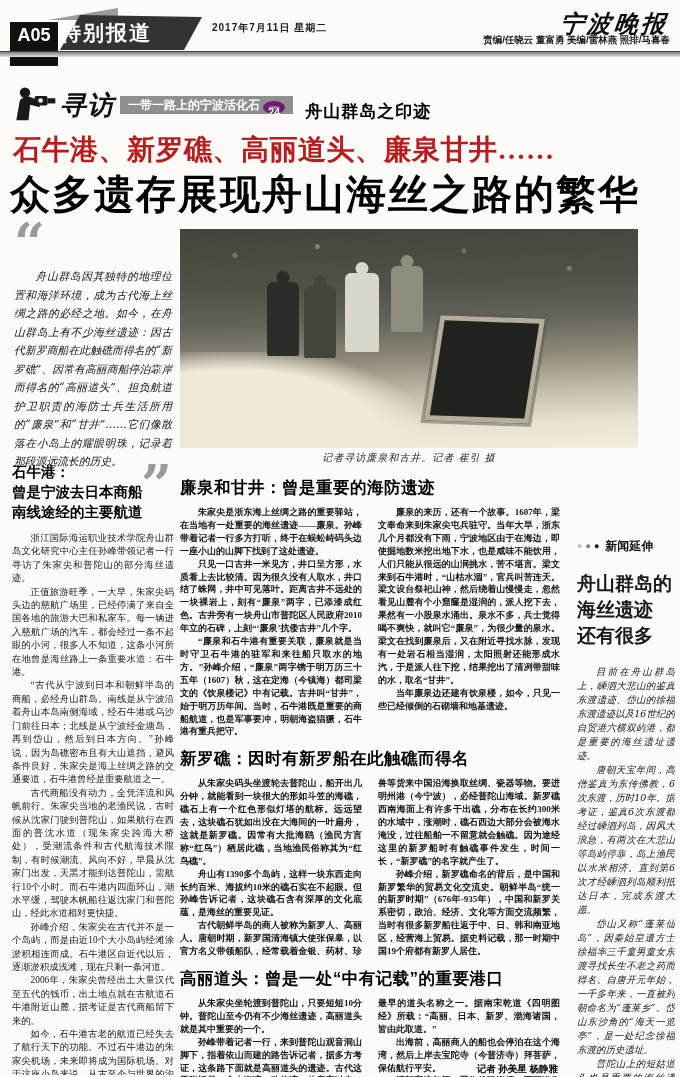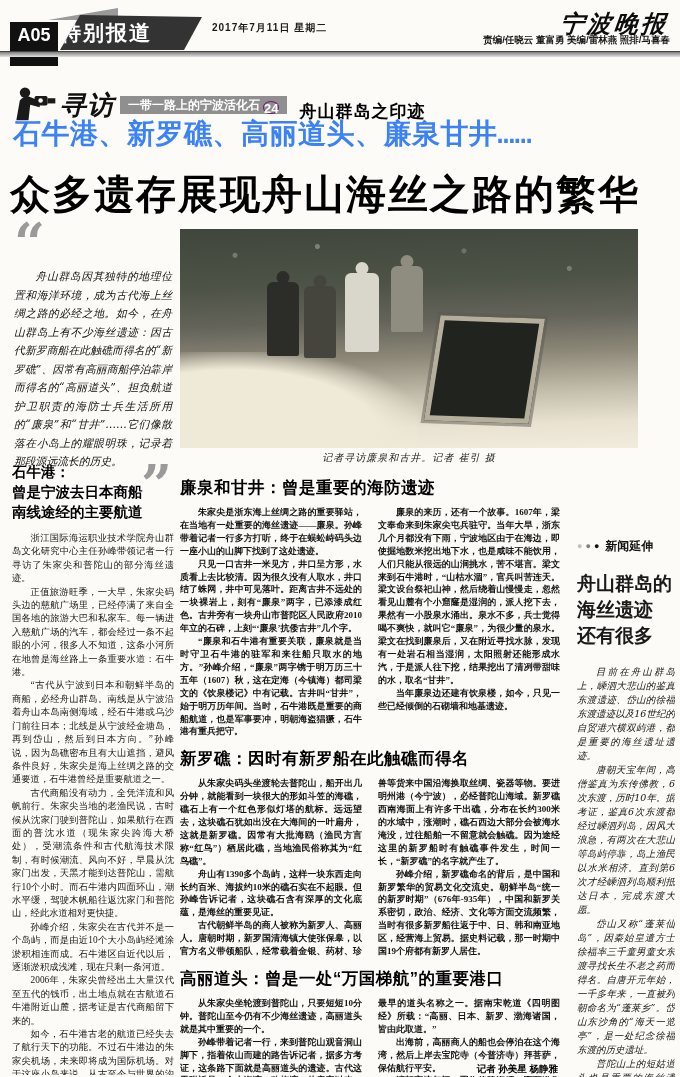--- a/index.html
+++ b/index.html
@@ -51,32 +51,32 @@
     font-size:26px; letter-spacing:1px; color:#101010; z-index:2;
     text-shadow:1px 1px 0 #fcfbf8;
   }
   .kicker-bar {
     margin-left:6px; height:18px; background:#8f8f8f; color:#fff;
     font-family:"Liberation Sans",sans-serif; font-weight:700; font-size:12px;
     line-height:18px; padding:0 8px; display:flex; align-items:flex-end; gap:3px;
     align-self:flex-end; margin-bottom:12px;
   }
   .kicker-num {
-    display:inline-block; min-width:13px; height:13px; border:1px solid #701a75;
-    border-radius:50%; font-size:13px; line-height:13px; text-align:center;
+    display:inline-block; min-width:13px; height:13px; border:5px solid #701a75;
+    border-radius:50%; font-size:11px; line-height:13px; text-align:center;
   }
   .kicker-topic {
     margin-left:12px; font-family:"Liberation Sans",sans-serif; font-weight:900;
     font-size:17px; color:#000; align-self:flex-end; margin-bottom:3px; letter-spacing:1px;
   }
   
   .headline-sub {
-    position:absolute; left:13px; top:115px; width:650px;
-    font-family:Liberation Mono, monospace; font-weight:700; font-size:28px;
-    letter-spacing:0.5px; color:#3b82f6; white-space:nowrap;
+    position:absolute; left:13px; top:131px; width:650px;
+    font-family:Liberation Serif, serif; font-weight:700; font-size:28px;
+    letter-spacing:0.5px; color:#b91c1c; white-space:nowrap;
   }
   .headline-main {
     position:absolute; left:10px; top:167px; width:664px;
     font-family:"Liberation Sans",sans-serif; font-weight:900; font-size:40px;
     letter-spacing:2px; color:#000; white-space:nowrap;
   }
   
   .quote { position:absolute; left:14px; top:228px; width:158px; height:228px; }
   .quote-open { font-family:"DejaVu Serif",serif; font-size:54px; line-height:30px; color:#9a9a9a; font-weight:bold; }
   .quote-text {
@@ -228,21 +228,21 @@
     <div class="msec">
       <h3 class="msec-h">新罗礁：因时有新罗船在此触礁而得名</h3>
       <div class="cols">
           <p class="body-p">从朱家尖码头坐渡轮去普陀山，船开出几分钟，就能看到一块很大的形如斗笠的海礁，礁石上有一个红色形似灯塔的航标。远远望去，这块礁石犹如出没在大海间的一叶扁舟，这就是新罗礁。因常有大批海鸥（渔民方言称“红鸟”）栖居此礁，当地渔民俗称其为“红鸟礁”。</p>
           <p class="body-p">舟山有1390多个岛屿，这样一块东西走向长约百米、海拔约10米的礁石实在不起眼。但孙峰告诉记者，这块礁石含有深厚的文化底蕴，是海丝的重要见证。</p>
           <p class="body-p">古代朝鲜半岛的商人被称为新罗人、高丽人。唐朝时期，新罗国清海镇大使张保皋，以官方名义带领船队，经常载着金银、药材、珍兽等货来中国沿海换取丝绸、瓷器等物。要进明州港（今宁波），必经普陀山海域。新罗礁西南海面上有许多干出礁，分布在长约300米的水域中，涨潮时，礁石西边大部分会被海水淹没，过往船舶一不留意就会触礁。因为途经这里的新罗船时有触礁事件发生，时间一长，“新罗礁”的名字就产生了。</p>
           <p class="body-p">孙峰介绍，新罗礁命名的背后，是中国和新罗繁华的贸易文化交流史。朝鲜半岛“统一的新罗时期”（676年-935年），中国和新罗关系密切，政治、经济、文化等方面交流频繁，当时有很多新罗船往返于中、日、韩和南亚地区，经营海上贸易。据史料记载，那一时期中国19个府都有新罗人居住。</p>
         </div>
     </div>
     <div class="msec">
-      <h3 class="msec-h">高丽道头：曾是一处“万国梯航”的重要港口</h3>
+      <h3 class="msec-h">高丽道头：曾是一处“中有记载”的重要港口</h3>
       <div class="cols">
           <p class="body-p">从朱家尖坐轮渡到普陀山，只要短短10分钟。普陀山至今仍有不少海丝遗迹，高丽道头就是其中重要的一个。</p>
           <p class="body-p">孙峰带着记者一行，来到普陀山观音洞山脚下，指着依山而建的路告诉记者，据多方考证，这条路下面就是高丽道头的遗迹。古代这里附近是一个大海湾，称梅湾。从唐宋以来，湾内停泊过许多国家的船舶，成为“东亚海上丝绸之路”重要的中转港口。</p>
           <p class="body-p">自唐宋至元，普陀山的主要埠头就是位于观音古洞山脚下的高丽道头，这曾是一处“万国梯航”的重要港口。孙峰告诉记者，高丽道头的名称记载于宋代史书，道头，是浙闽海商对古代埠头的一种称呼，高丽道头是史料记载最早的道头名称之一。据南宋乾道《四明图经》所载：“高丽、日本、新罗、渤海诸国，皆由此取道。”</p>
           <p class="body-p">出海前，高丽商人的船也会停泊在这个海湾，然后上岸去宝陀寺（今普济寺）拜菩萨，保佑航行平安。</p>
           <p class="body-p">清朝宣统年间，因为修建海塘，高丽道头被埋在塘基之下，从此消失在人们的视野中。2002年，普陀山佛教文化研究所王连胜研究员经多方考证，发现了高丽道头的遗迹。韩国学术界对此非常重视，已有多批韩国学者和电视台来研究探访，当时韩国方面还提出，希望由他们捐资在遗址上建立纪念碑亭，纪念这段历史。</p>
         </div>
     </div>
     <div class="byline">记者  孙美星  杨静雅</div>
   </div>

